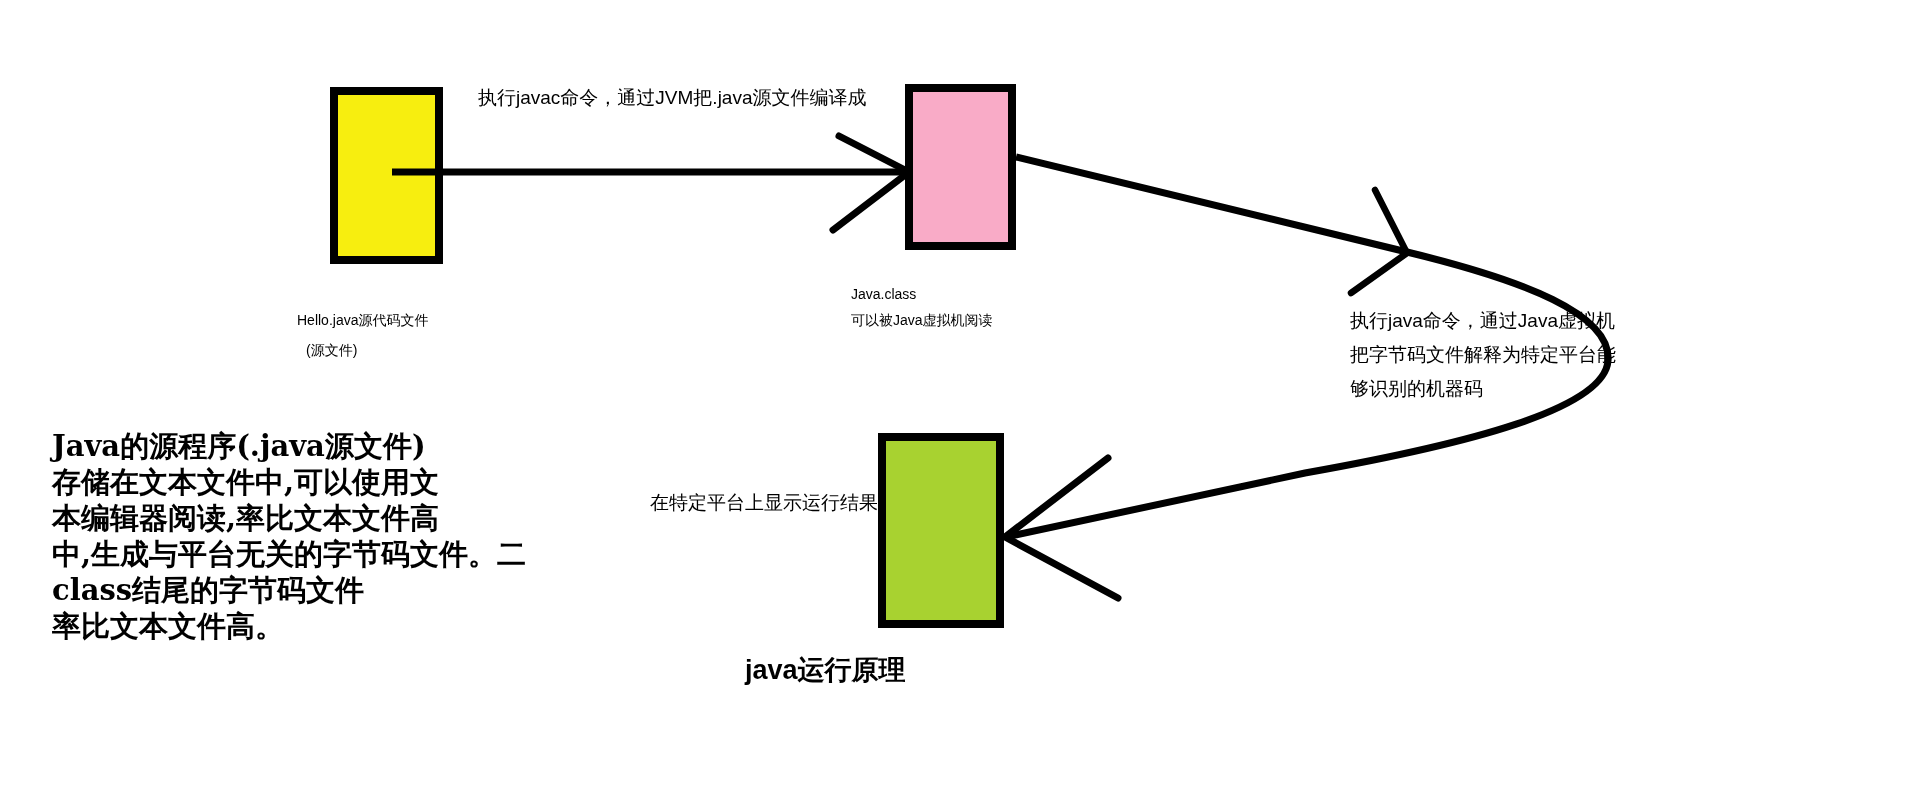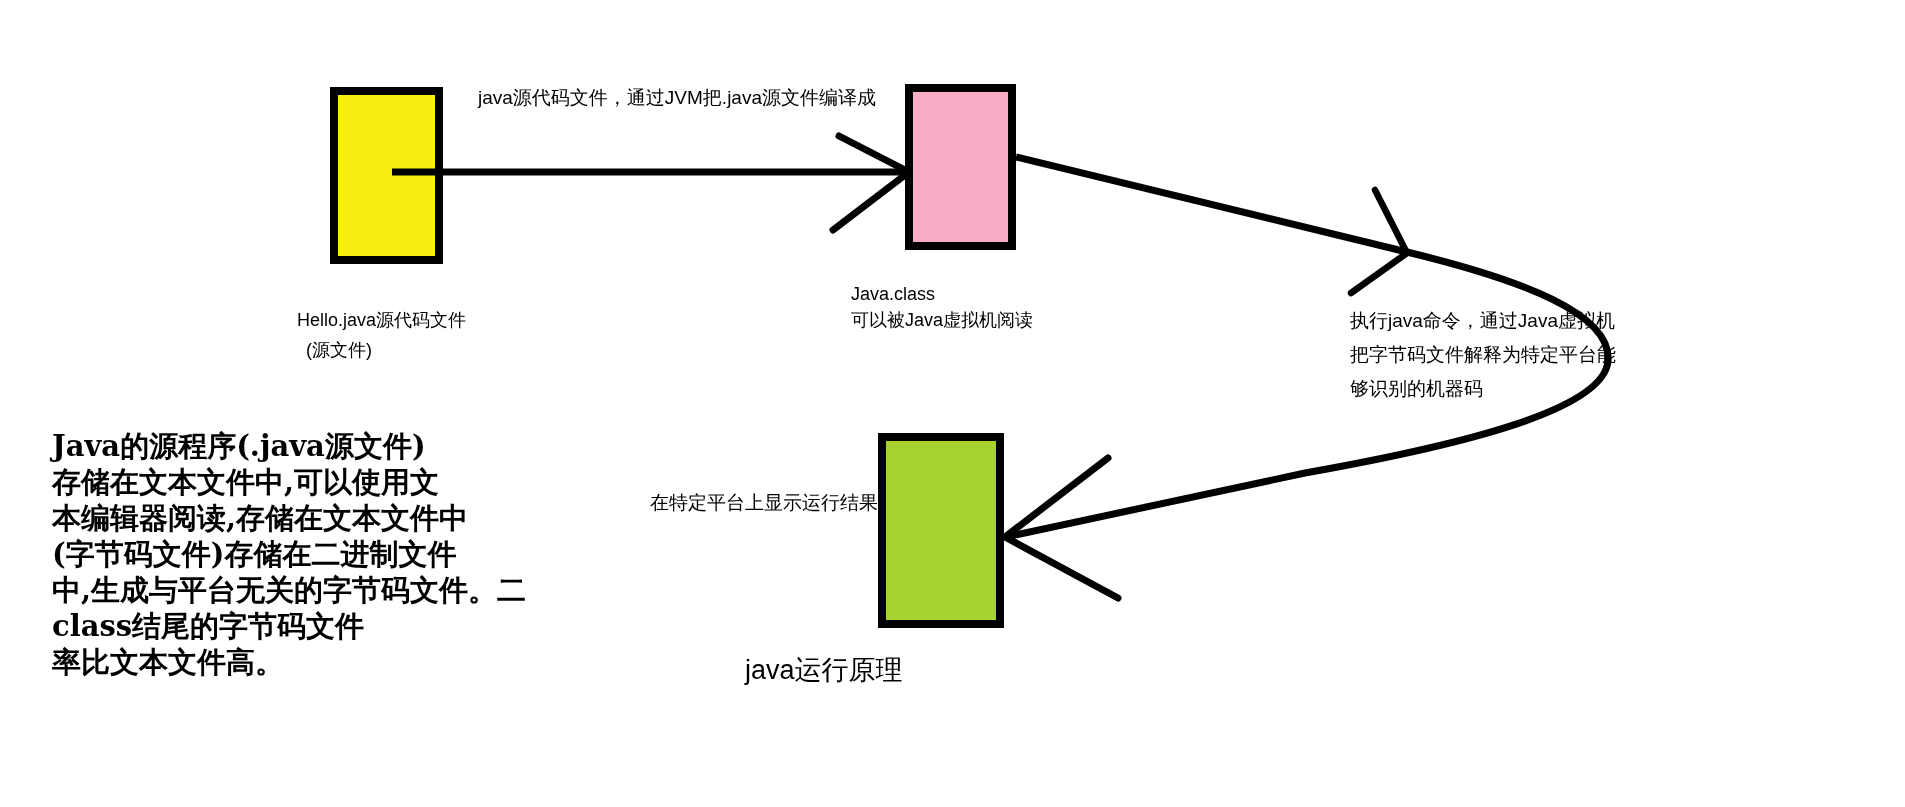--- a/index.html
+++ b/index.html
@@ -14,53 +14,53 @@
   .arrows { position: absolute; left: 0; top: 0; width: 1905px; height: 807px; pointer-events: none; }
   .arrows path { stroke: #000; fill: none; }
   .main-stroke { stroke-width: 7px; }
   .head-stroke { stroke-width: 7px; stroke-linecap: round; stroke-linejoin: round; }
   .midhead-stroke { stroke-width: 6.5px; stroke-linecap: round; stroke-linejoin: round; }
 
   .ann { position: absolute; font-size: 19px; white-space: nowrap; }
   .ann-compile { left: 478px; top: 82px;  line-height: 31px; }
   .ann-run     { left: 1350px; top: 304px; line-height: 34px; }
 
-  .lbl { position: absolute; font-size: 18px; white-space: nowrap; }
+  .lbl { position: absolute; font-size: 14px; white-space: nowrap; }
   .lbl-source { left: 297px; top: 305px; line-height: 30px; }
   .lbl-source .sub { padding-left: 9px; }
   .lbl-class  { left: 851px; top: 281px; line-height: 26px; }
   .lbl-result { left: 650px; top: 486px; line-height: 33px; font-size: 19px; }
   .lbl-result .sub { padding-left: 22px; }
 
   .note { position: absolute; left: 52px; top: 428px;
           font-family: "DejaVu Serif", serif; font-weight: bold;
           font-size: 29px; line-height: 36px; white-space: nowrap; }
 
   .diagram-title { position: absolute; left: 745px; top: 652px;
-                   font-size: 27px; font-weight: normal; white-space: nowrap; }
+                   font-size: 27px; font-weight: bold; white-space: nowrap; }
 </style>
 </head>
 <body>
 
 <div>
 
   <div class="box box-source" style="background-color: rgb(247, 238, 15);"></div>
   <div class="box box-class" style="background-color: rgb(249, 171, 199);"></div>
   <div class="box box-result" style="background-color: rgb(168, 210, 48);"></div>
 
   <svg class="arrows" viewBox="0 0 1905 807" xmlns="http://www.w3.org/2000/svg">
     <path class="main-stroke" d="M 392 172 L 906 172"></path>
     <path class="head-stroke" d="M 839 136 L 909 172 L 833 230"></path>
     <path class="main-stroke" d="M 1016 157 L 1407 252 C 1523 280 1612 314 1608 361 C 1604 409 1468 444 1305 473 L 1006 537"></path>
     <path class="midhead-stroke" d="M 1375 190 L 1407 253 L 1351 293"></path>
     <path class="head-stroke" d="M 1108 458 L 1005 537 L 1118 598"></path>
   </svg>
 
   <div class="ann ann-compile">
-    <div>java源代码文件，通过JVM把.java源文件编译成</div>
+    <div>执行javac命令，通过JVM把.java源文件编译成</div>
   </div>
 
   <div class="ann ann-run">
     <div>执行java命令，通过Java虚拟机</div>
     <div>把字节码文件解释为特定平台能</div>
     <div>够识别的机器码</div>
   </div>
 
   <div class="lbl lbl-source">
     <div>Hello.java源代码文件</div>
@@ -72,22 +72,21 @@
     <div>可以被Java虚拟机阅读</div>
   </div>
 
   <div class="lbl lbl-result">
     <div>在特定平台上显示运行结果</div>
   </div>
 
   <div class="note">
     <div>Java的源程序(.java源文件)</div>
     <div>存储在文本文件中,可以使用文</div>
-    <div>本编辑器阅读,存储在文本文件中</div>
-    <div>(字节码文件)存储在二进制文件</div>
+    <div>本编辑器阅读,率比文本文件高</div>
     <div>中,生成与平台无关的字节码文件。二</div>
     <div>class结尾的字节码文件</div>
     <div>率比文本文件高。</div>
   </div>
 
   <div class="diagram-title">java运行原理</div>
 
 </div>
 
 </body></html>

